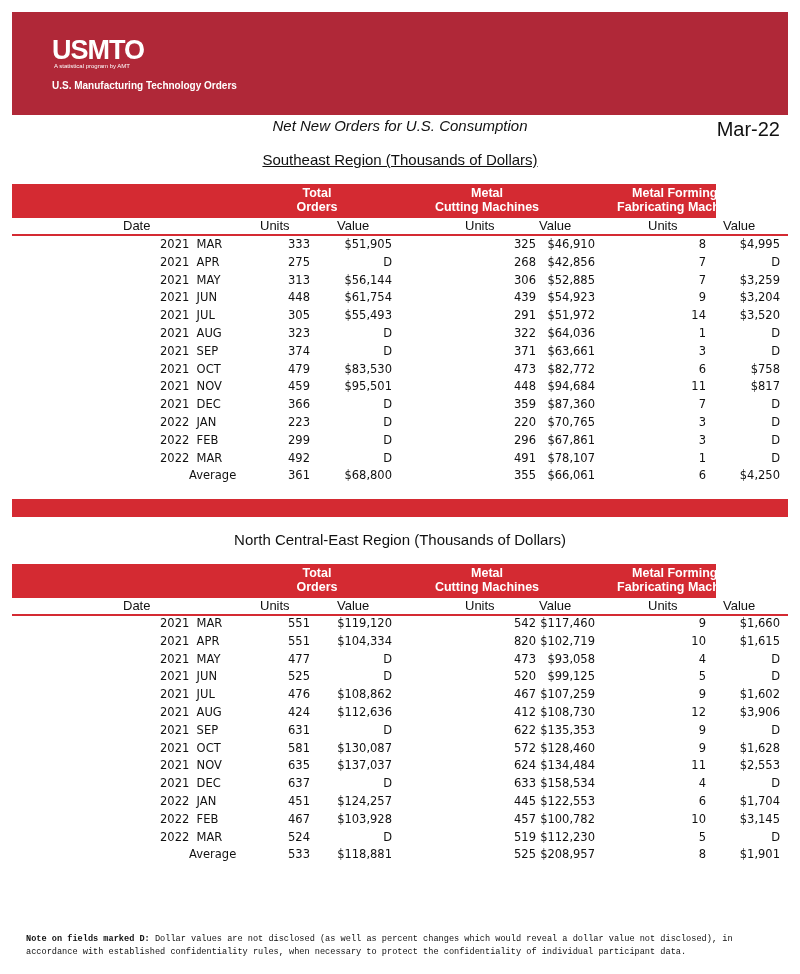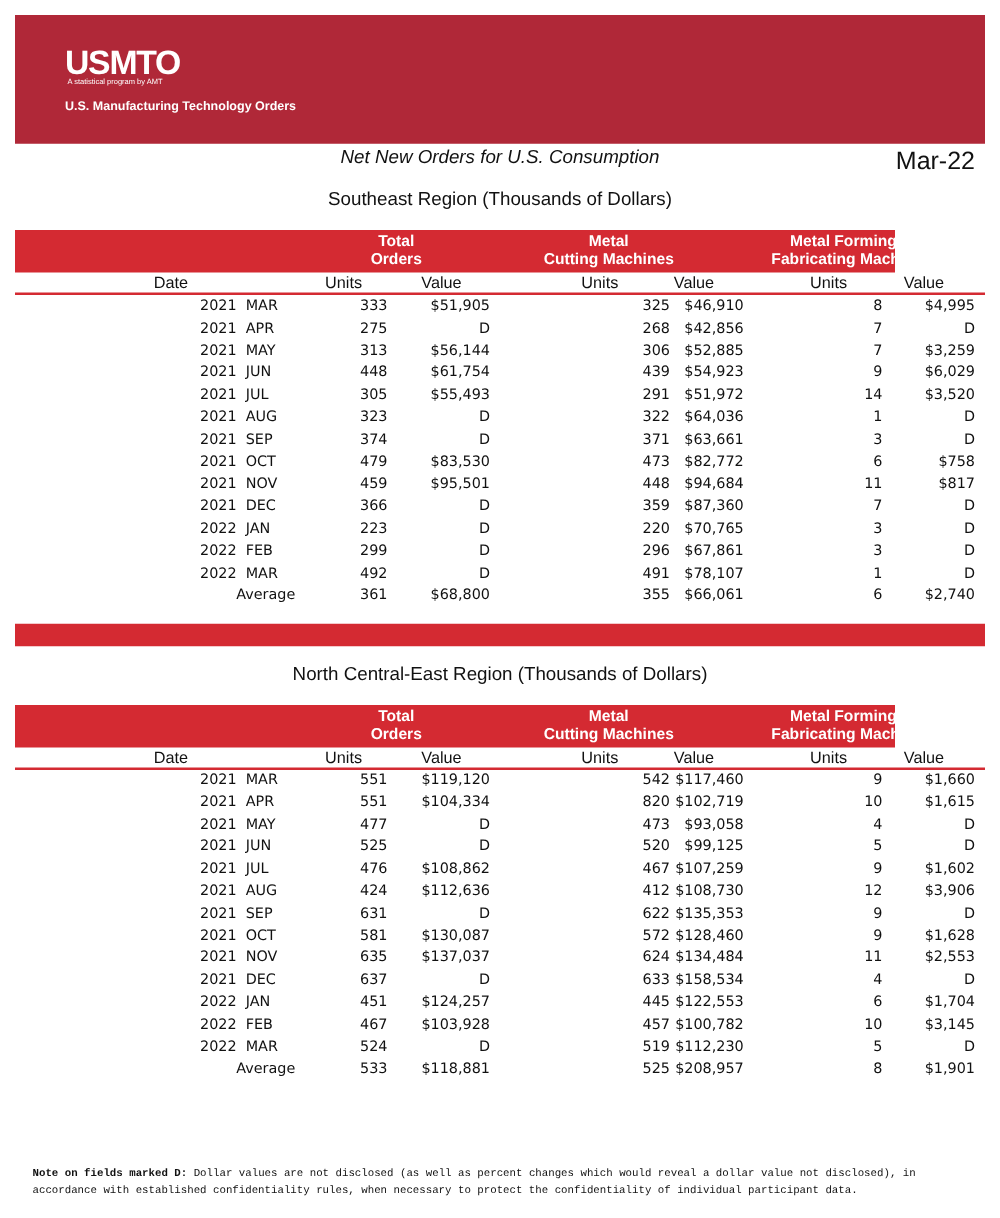--- a/index.html
+++ b/index.html
@@ -39,21 +39,21 @@
   <div class="logo">
     <div class="logo-main">USMTO</div>
     <div class="logo-sub">A statistical program by AMT</div>
   </div>
   <div class="banner-title">U.S. Manufacturing Technology Orders</div>
 </div>
 
 <div class="report-title">Net New Orders for U.S. Consumption</div>
 <div class="report-date">Mar-22</div>
 
-<div class="region-title" style="top:151px;">Southeast Region (Thousands of Dollars)</div>
+<div class="region-title" style="top:151px;text-decoration:underline;">Southeast Region (Thousands of Dollars)</div>
 <div class="tbl-head" style="top:184px;">
   <div class="grp" style="left:270px;width:70px;">
     <div>Total</div>
       <div>Orders</div>
   </div>
   <div class="grp" style="left:410px;width:130px;">
     <div>Metal</div>
       <div>Cutting Machines</div>
   </div>
   <div class="grp" style="left:598px;width:142px;">
@@ -99,21 +99,21 @@
       <span class="c-fu">7</span>
       <span class="c-fv">$3,259</span>
     </div>
     <div class="row">
       <span class="c-date" style="white-space: pre;">2021  JUN</span>
       <span class="c-tu">448</span>
       <span class="c-tv">$61,754</span>
       <span class="c-mu">439</span>
       <span class="c-mv">$54,923</span>
       <span class="c-fu">9</span>
-      <span class="c-fv">$6,029</span>
+      <span class="c-fv">$3,204</span>
     </div>
     <div class="row">
       <span class="c-date" style="white-space: pre;">2021  JUL</span>
       <span class="c-tu">305</span>
       <span class="c-tv">$55,493</span>
       <span class="c-mu">291</span>
       <span class="c-mv">$51,972</span>
       <span class="c-fu">14</span>
       <span class="c-fv">$3,520</span>
     </div>
@@ -189,21 +189,21 @@
       <span class="c-fu">1</span>
       <span class="c-fv">D</span>
     </div>
     <div class="row">
       <span class="c-avg">Average</span>
       <span class="c-tu">361</span>
       <span class="c-tv">$68,800</span>
       <span class="c-mu">355</span>
       <span class="c-mv">$66,061</span>
       <span class="c-fu">6</span>
-      <span class="c-fv">$2,740</span>
+      <span class="c-fv">$4,250</span>
     </div>
   </div>
 
 <div class="sep-band"></div>
 
 <div class="region-title" style="top:531px;">North Central-East Region (Thousands of Dollars)</div>
 <div class="tbl-head" style="top:564px;">
   <div class="grp" style="left:270px;width:70px;">
     <div>Total</div>
       <div>Orders</div>

